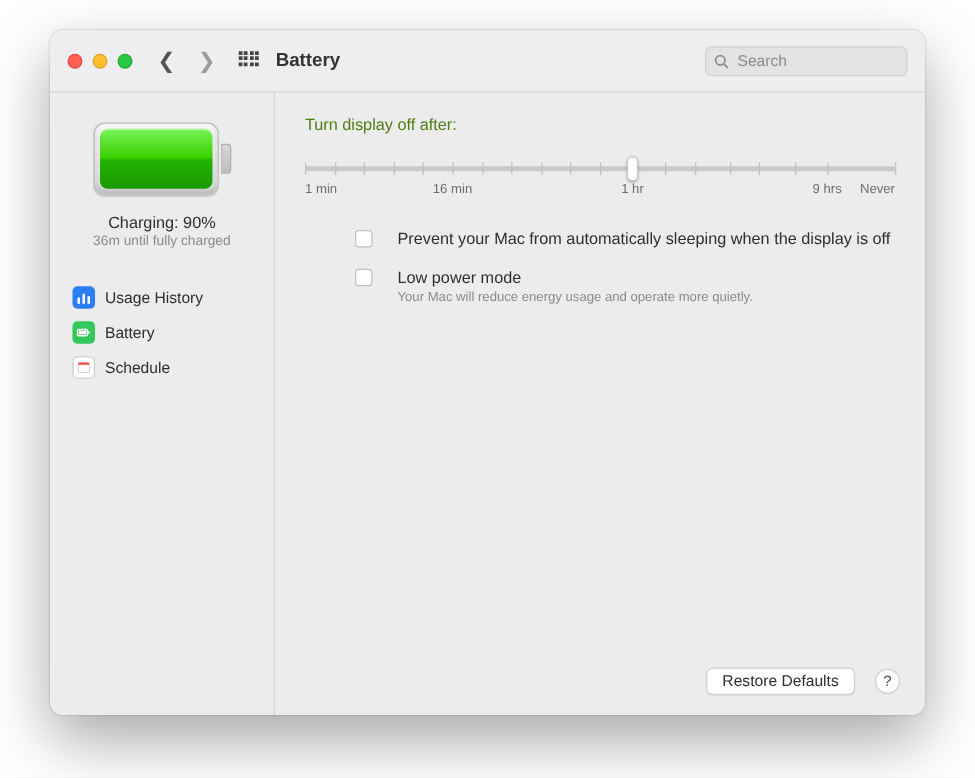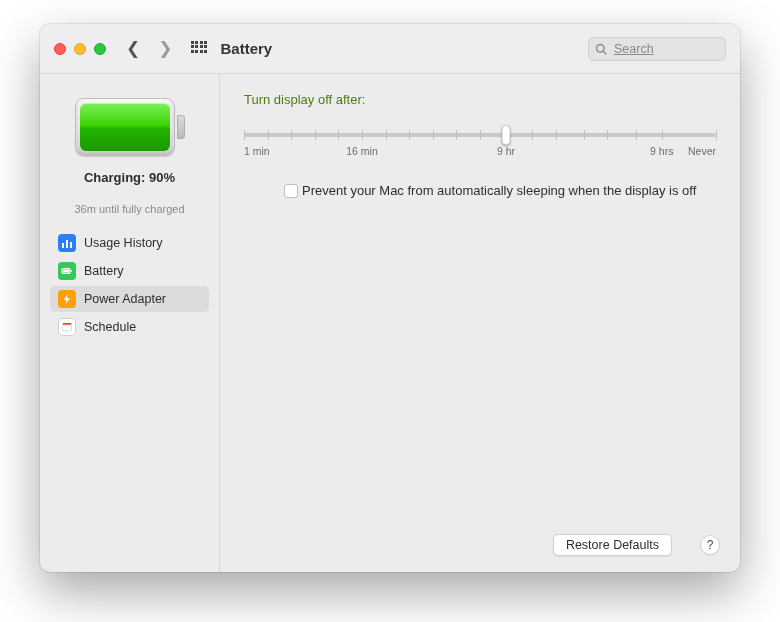--- a/index.html
+++ b/index.html
@@ -58,31 +58,30 @@
   }
   .grid-icon span { background: #444; width:3px; height:3px; }
   .title {
     font-weight: 600;
     font-size: 15px;
     color: #333;
     flex: 0 0 auto;
   }
   .spacer { flex: 1; }
   .search {
-    width: 138px;
+    width: 162px;
     height: 24px;
     border-radius: 5px;
     background: #e3e3e5;
     border: 1px solid #d1d1d4;
     display: flex;
     align-items: center;
     padding: 0 6px;
     gap: 5px;
     color: #8a8a8e;
-    text-decoration: underline;
   }
   .search svg { width: 12px; height: 12px; flex-shrink:0;}
   .search input {
     border: none;
     background: transparent;
     font-size: 12.5px;
     color: #333;
     outline: none;
     width: 100%;
   }
@@ -127,29 +126,29 @@
   }
   .battery-fill {
     position: absolute;
     left: 5px; top: 5px;
     width: 90px; height: 48px;
     border-radius: 6px;
     background: linear-gradient(#7bf25a 0%, #3ad000 48%, #23b400 52%, #1a9a00 100%);
     box-shadow: inset 0 1px 0 rgba(255,255,255,0.5);
   }
   .charge-label {
-    font-weight: 700;
+    font-weight: 400;
     font-size: 13px;
     color: #2e2e2e;
-    margin-bottom: 18px;
+    margin-bottom: 2px;
   }
   .charge-sub {
     font-size: 11px;
     color: #8a8a8e;
-    margin-bottom: 15px;
+    margin-bottom: 26px;
     text-align: center;
   }
   .sidebar-list {
     width: 100%;
     padding: 0 10px;
   }
   .sidebar-item {
     display: flex;
     align-items: center;
     gap: 8px;
@@ -221,21 +220,21 @@
     position: absolute;
     left: 0; right: 0;
     top: 20px;
     font-size: 10.5px;
     color: #6c6c70;
   }
   .sl { position: absolute; transform: translateX(-50%); white-space:nowrap;}
 
   .check-row {
     display: flex;
-    gap: 4px;
+    gap: 20px;
     align-items: flex-start;
     margin-bottom: 10px;
     padding-left: 40px;
   }
   .checkbox {
     width: 14px; height: 14px;
     border-radius: 3px;
     border: 1px solid #c0c0c2;
     background: #fff;
     flex-shrink:0;
@@ -259,21 +258,21 @@
     margin-top: 2px;
     line-height: 1.35;
     max-width: 430px;
   }
   .footer {
     position: absolute;
     right: 20px;
     bottom: 16px;
     display: flex;
     align-items: center;
-    gap: 28px;
+    gap: 16px;
     justify-content: flex-end;
   }
   .btn {
     height: 22px;
     padding: 0 12px;
     border-radius: 5px;
     background: #fff;
     border: 1px solid #d1d1d4;
     box-shadow: 0 0.5px 1px rgba(0,0,0,0.08);
     font-size: 12.5px;
@@ -360,28 +359,20 @@
           <div class="sb-icon" style="background:#34c759">
             <svg viewBox="0 0 12 12">
                 <rect x="1" y="3.5" width="8" height="5" rx="1" fill="none" stroke="#fff" stroke-width="1.2"></rect>
                 <rect x="2" y="4.5" width="6" height="3" fill="#fff"></rect>
                 <rect x="9.5" y="5" width="1.2" height="2" fill="#fff"></rect>
               </svg>
           </div>
           <span>Battery</span>
         </div>
 
-        <div class="sidebar-item selected">
-          <div class="sb-icon" style="background:#ff9f0a">
-            <svg viewBox="0 0 12 12">
-                <path d="M6.5 1 L3 7 L5.5 7 L4.5 11 L9 5 L6 5 Z" fill="#fff"></path>
-              </svg>
-          </div>
-          <span>Power Adapter</span>
-        </div>
 
         <div class="sidebar-item">
           <div class="sb-icon" style="background:#fff;border:0.5px solid #d0d0d0">
             <svg viewBox="0 0 12 12">
                 <rect x="1.5" y="2" width="9" height="2" rx="1" fill="#ff3b30"></rect>
                 <rect x="1.5" y="4" width="9" height="6" rx="1" fill="none" stroke="#d0d0d0" stroke-width="0.8"></rect>
               </svg>
           </div>
           <span>Schedule</span>
         </div>
@@ -412,34 +403,41 @@
           <div class="tick" style="left:72%"></div>
           <div class="tick" style="left:77%"></div>
           <div class="tick" style="left:83%"></div>
           <div class="tick major" style="left:88.5%"></div>
           <div class="tick major" style="left:100%"></div>
         </div>
         <div class="slider-thumb" style="left:55.5%"></div>
         <div class="slider-labels">
           <span class="sl" style="left:0%;transform:none">1 min</span>
           <span class="sl" style="left:25%">16 min</span>
-          <span class="sl" style="left:55.5%">9 hr</span>
+          <span class="sl" style="left:55.5%">1 hr</span>
           <span class="sl" style="left:88.5%">9 hrs</span>
           <span class="sl" style="left:100%;transform:translateX(-100%)">Never</span>
         </div>
       </div>
 
       <div class="check-row">
         <div class="checkbox"></div>
         <div class="check-text">
           <div class="primary">Prevent your Mac from automatically sleeping when the display is off</div>
         </div>
       </div>
 
 
+      <div class="check-row" style="margin-top:6px">
+        <div class="checkbox"></div>
+        <div class="check-text">
+          <div class="primary">Low power mode</div>
+          <div class="secondary">Your Mac will reduce energy usage and operate more quietly.</div>
+        </div>
+      </div>
 
       <div class="footer">
         <div class="btn">Restore Defaults</div>
         <div class="help">?</div>
       </div>
     </div>
   </div>
 </div>
 
 </body></html>

